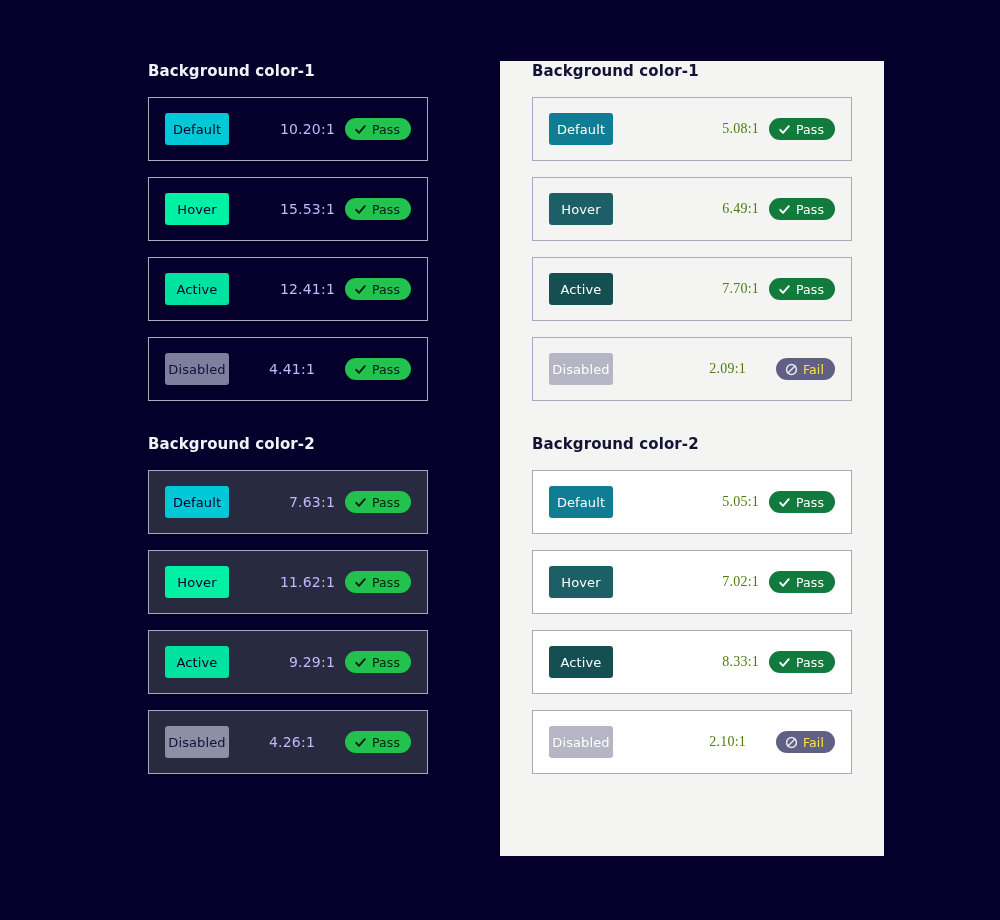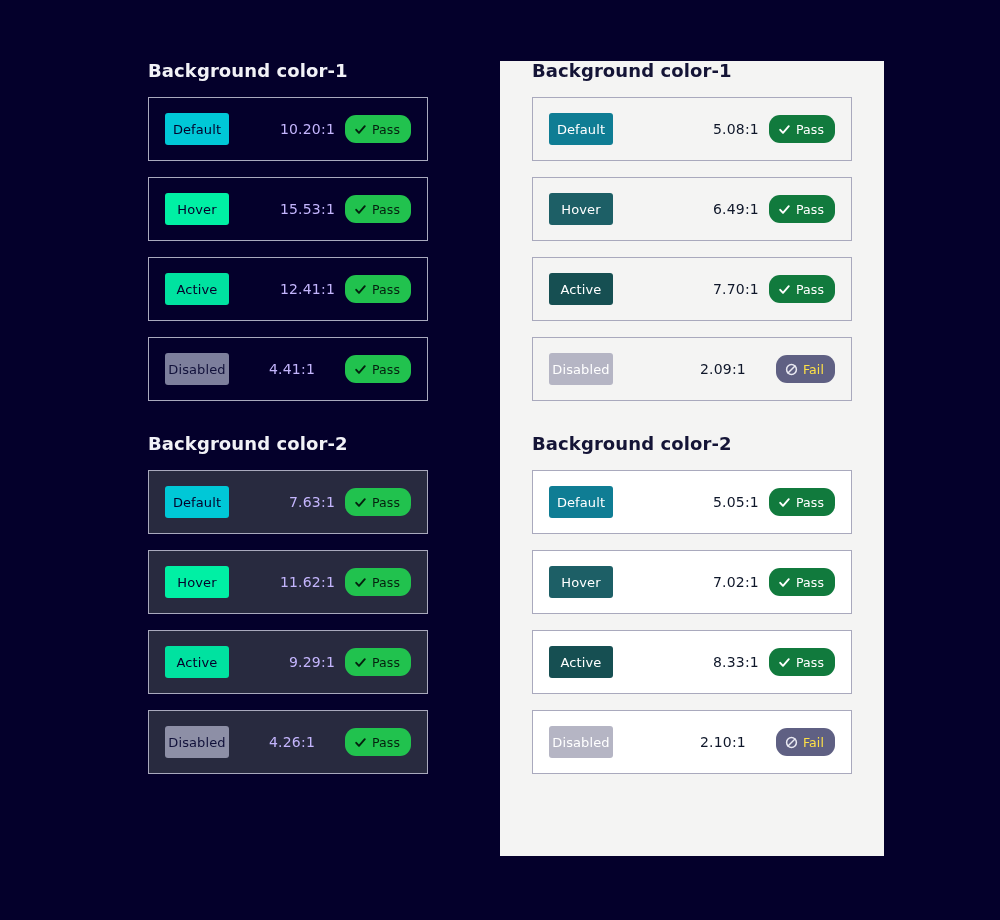--- a/index.html
+++ b/index.html
@@ -47,21 +47,21 @@
   }
 
   .panel-light .panel-inner {
     left: 32px;
     top: 0;
     width: 320px;
   }
 
   
   .section-title {
-    font-size: 18px;
+    font-size: 15px;
     font-weight: bold;
     letter-spacing: 0.1px;
     line-height: 20px;
   }
 
   .panel-dark .section-title { color: #f2f2f7; }
   .panel-light .section-title { color: #141436; }
 
   .rows { margin-top: 16px; }
 
@@ -105,28 +105,28 @@
 
   
   .ratio {
     font-size: 14px;
     letter-spacing: 0.2px;
     margin-right: 10px;
     white-space: nowrap;
   }
 
   .panel-dark .ratio { color: #c4b5fd; }
-  .panel-light .ratio { color: #0f172a; }
+  .panel-light .ratio { color: #4d7c0f; font-family: Liberation Serif, serif; }
 
   
   .badge {
     display: inline-flex;
     align-items: center;
     gap: 5px;
-    height: 28px;
+    height: 22px;
     padding: 0 11px 0 9px;
     border-radius: 11px;
     font-size: 12.5px;
     letter-spacing: 0.1px;
     white-space: nowrap;
     flex: 0 0 auto;
   }
 
   .badge svg { display: block; flex: 0 0 auto; }
 

